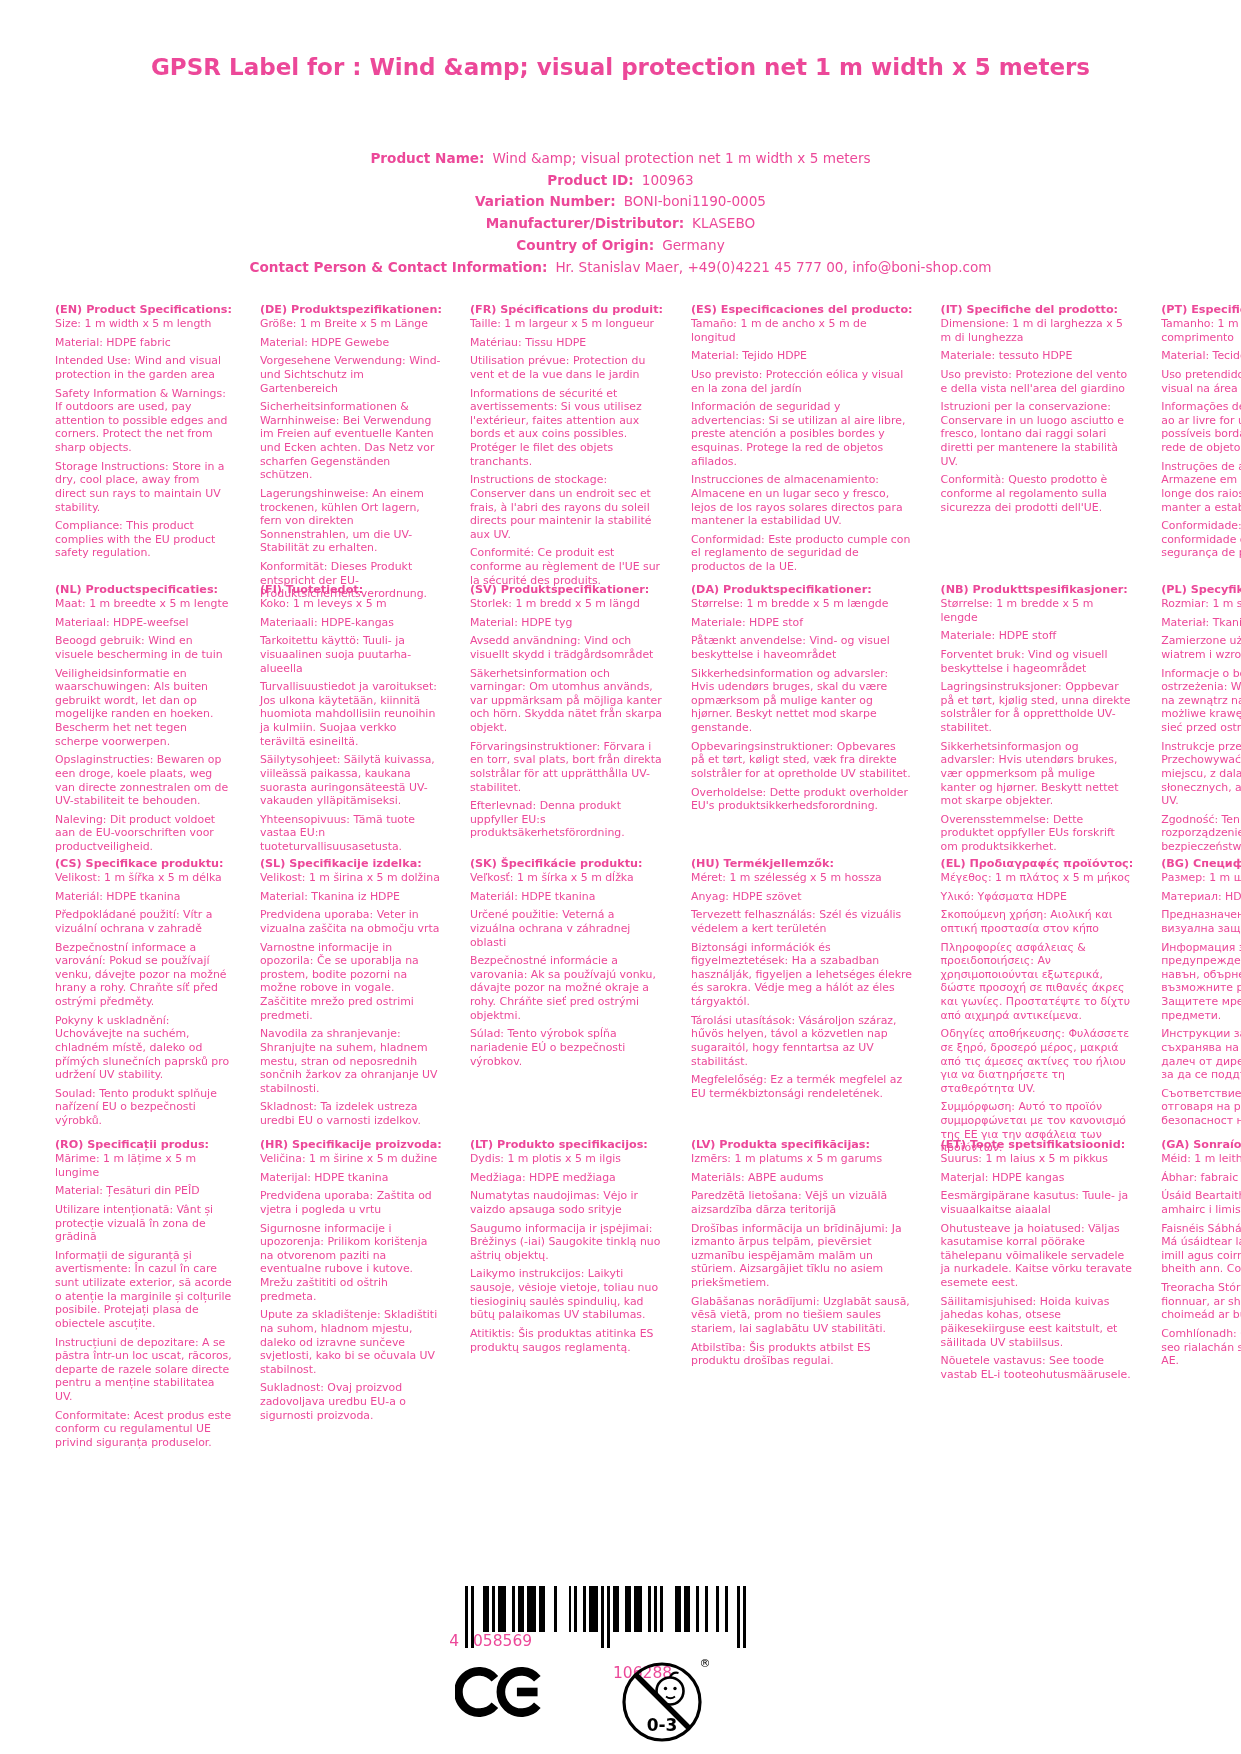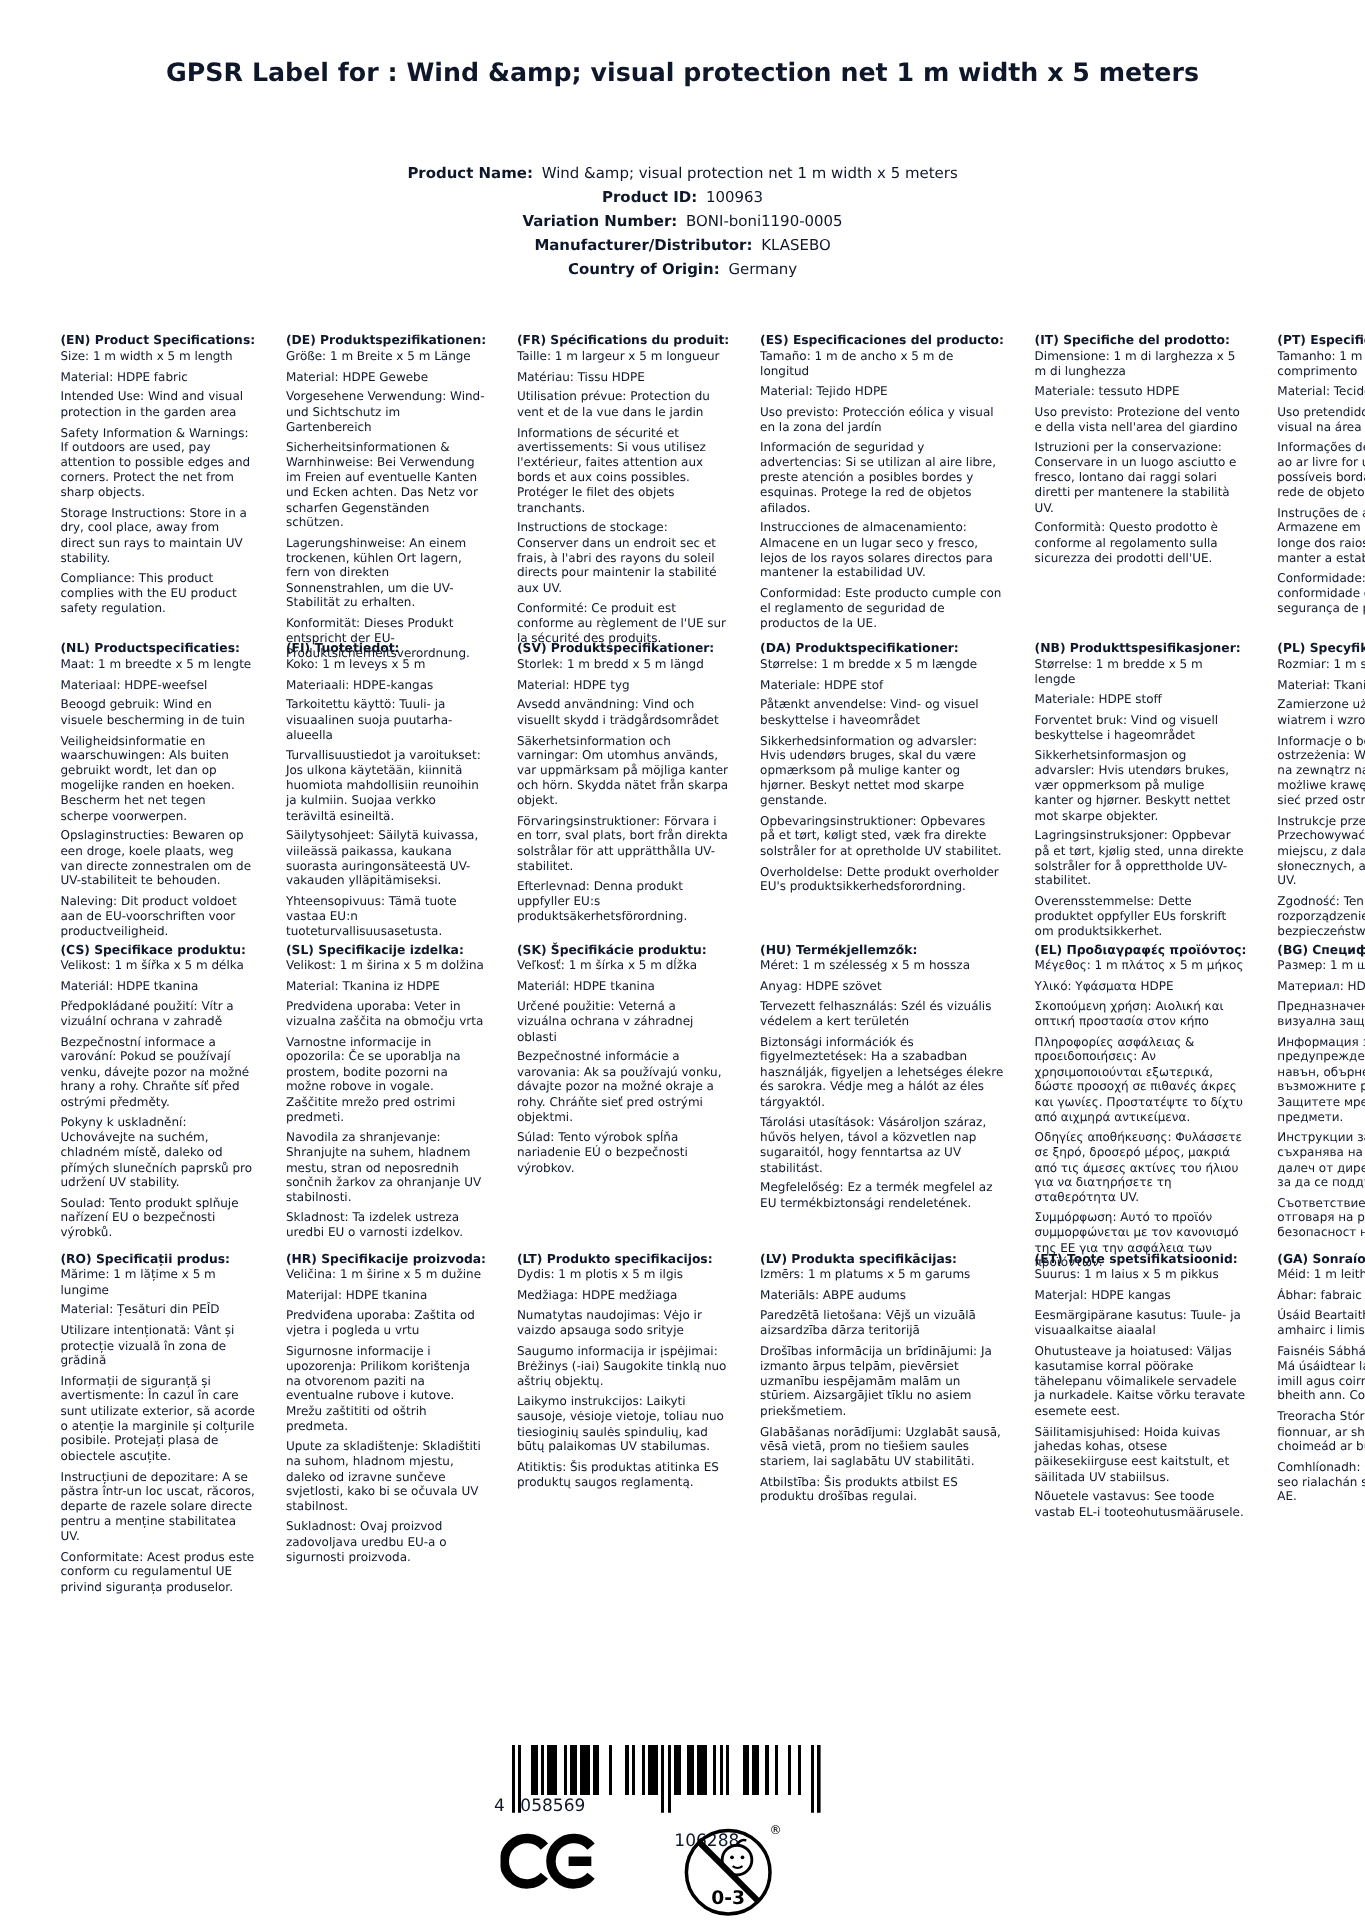--- a/index.html
+++ b/index.html
@@ -1,19 +1,19 @@
 <!DOCTYPE html>
 <html><head>
 <meta charset="utf-8">
 <style>
   * { margin:0; padding:0; box-sizing:border-box; }
   html,body { background:#e8e8e8; }
   .page {
     position:relative; width:1241px; height:1754px; margin:0 auto;
-    background:#ffffff; color:#0f172a;
+    background:#ffffff; color:#ec4899;
     font-family:"DejaVu Sans","Liberation Sans",sans-serif;
     overflow:hidden;
   }
   .title {
     position:absolute; top:50px; left:130px; right:130px;
     text-align:center; font-size:23px; font-weight:bold; line-height:34px;
   }
   .info { position:absolute; top:148px; left:55px; right:55px; font-size:13.6px; line-height:21.7px;text-align:center; }
   .info-row { white-space:nowrap; }
   .info-label { font-weight:bold; margin-right:8px; }
@@ -45,20 +45,21 @@
   <div class="info-row"><span class="info-label">Product Name:</span><span>Wind &amp;amp; visual protection net 1 m width x 5 meters</span></div>
 
   <div class="info-row"><span class="info-label">Product ID:</span><span>100963</span></div>
 
   <div class="info-row"><span class="info-label">Variation Number:</span><span>BONI-boni1190-0005</span></div>
 
   <div class="info-row"><span class="info-label">Manufacturer/Distributor:</span><span>KLASEBO</span></div>
 
   <div class="info-row"><span class="info-label">Country of Origin:</span><span>Germany</span></div>
 
+  <div class="info-row"><span class="info-label">Contact Person &amp; Contact Information:</span><span>Hr. Stanislav Maer, +49(0)4221 45 777 00, info@boni-shop.com</span></div>
 </div>
 
   <div class="grid">
   <div class="block">
     <div class="block-heading">(EN) Product Specifications:</div>
   <p class="block-para">Size: 1 m width x 5 m length</p>
         <p class="block-para">Material: HDPE fabric</p>
         <p class="block-para">Intended Use: Wind and visual protection in the garden area</p>
         <p class="block-para">Safety Information &amp; Warnings: If outdoors are used, pay attention to possible edges and corners. Protect the net from sharp objects.</p>
         <p class="block-para">Storage Instructions: Store in a dry, cool place, away from direct sun rays to maintain UV stability.</p>
@@ -152,22 +153,22 @@
         <p class="block-para">Sikkerhedsinformation og advarsler: Hvis udendørs bruges, skal du være opmærksom på mulige kanter og hjørner. Beskyt nettet mod skarpe genstande.</p>
         <p class="block-para">Opbevaringsinstruktioner: Opbevares på et tørt, køligt sted, væk fra direkte solstråler for at opretholde UV stabilitet.</p>
         <p class="block-para">Overholdelse: Dette produkt overholder EU's produktsikkerhedsforordning.</p>
       </div>
 
   <div class="block">
     <div class="block-heading">(NB) Produkttspesifikasjoner:</div>
   <p class="block-para">Størrelse: 1 m bredde x 5 m lengde</p>
         <p class="block-para">Materiale: HDPE stoff</p>
         <p class="block-para">Forventet bruk: Vind og visuell beskyttelse i hageområdet</p>
+        <p class="block-para">Lagringsinstruksjoner: Oppbevar på et tørt, kjølig sted, unna direkte solstråler for å opprettholde UV-stabilitet.</p>
         <p class="block-para">Sikkerhetsinformasjon og advarsler: Hvis utendørs brukes, vær oppmerksom på mulige kanter og hjørner. Beskytt nettet mot skarpe objekter.</p>
-        <p class="block-para">Lagringsinstruksjoner: Oppbevar på et tørt, kjølig sted, unna direkte solstråler for å opprettholde UV-stabilitet.</p>
         <p class="block-para">Overensstemmelse: Dette produktet oppfyller EUs forskrift om produktsikkerhet.</p>
       </div>
 
   <div class="block">
     <div class="block-heading">(PL) Specyfikacje produktu:</div>
   <p class="block-para">Rozmiar: 1 m szerokość x 5 m długość</p>
         <p class="block-para">Materiał: Tkaniny HDPE</p>
         <p class="block-para">Zamierzone użycie: Ochrona przed wiatrem i wzrokiem w ogrodzie</p>
         <p class="block-para">Informacje o bezpieczeństwie i ostrzeżenia: W przypadku stosowania na zewnątrz należy zwrócić uwagę na możliwe krawędzie i narożniki. Chronić sieć przed ostrymi przedmiotami.</p>
         <p class="block-para">Instrukcje przechowywania: Przechowywać w suchym, chłodnym miejscu, z dala od promieni słonecznych, aby utrzymać stabilność UV.</p>

